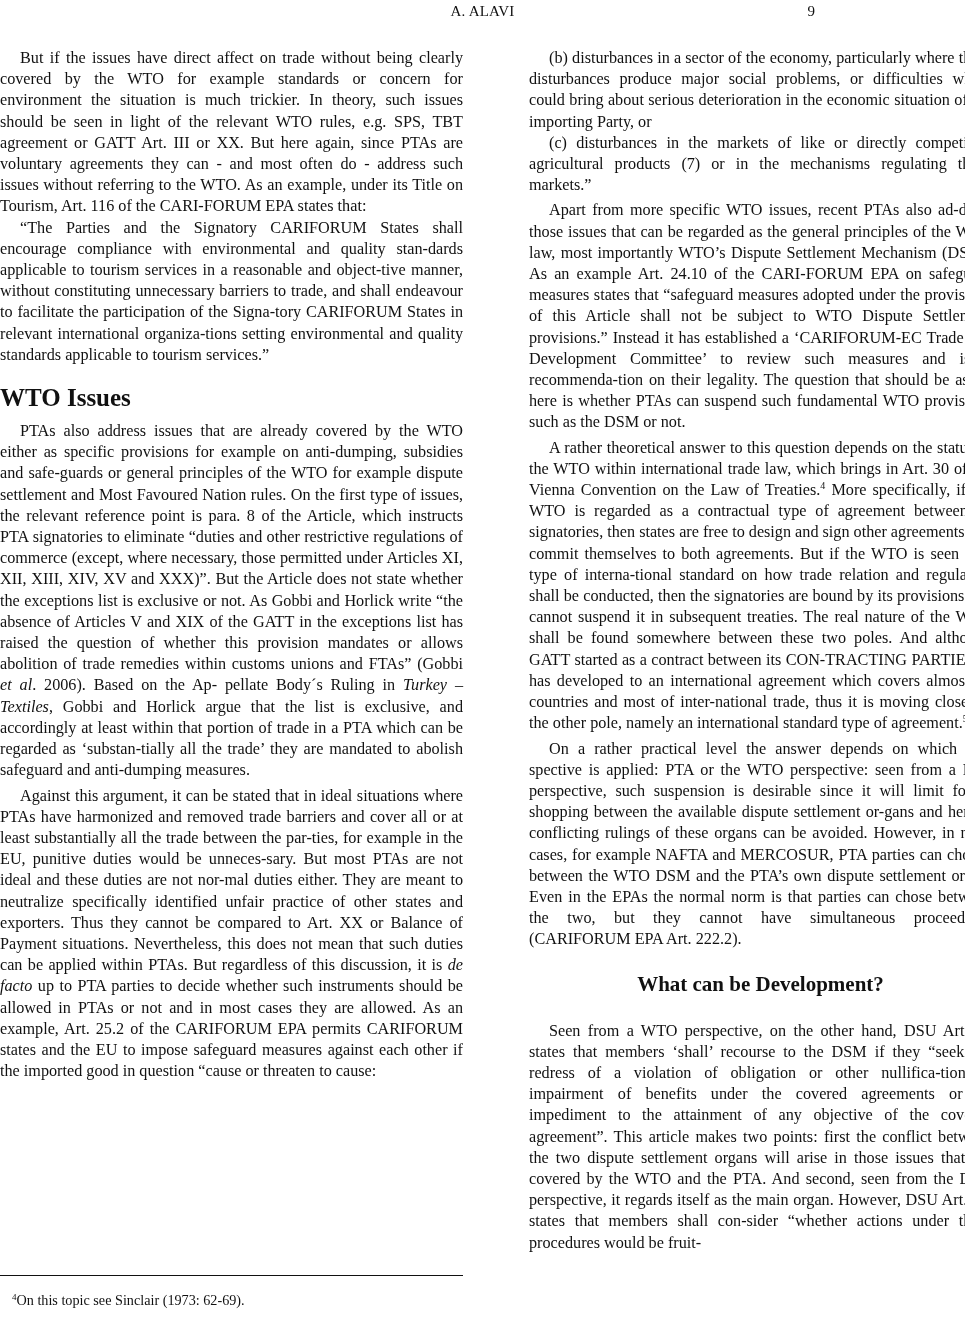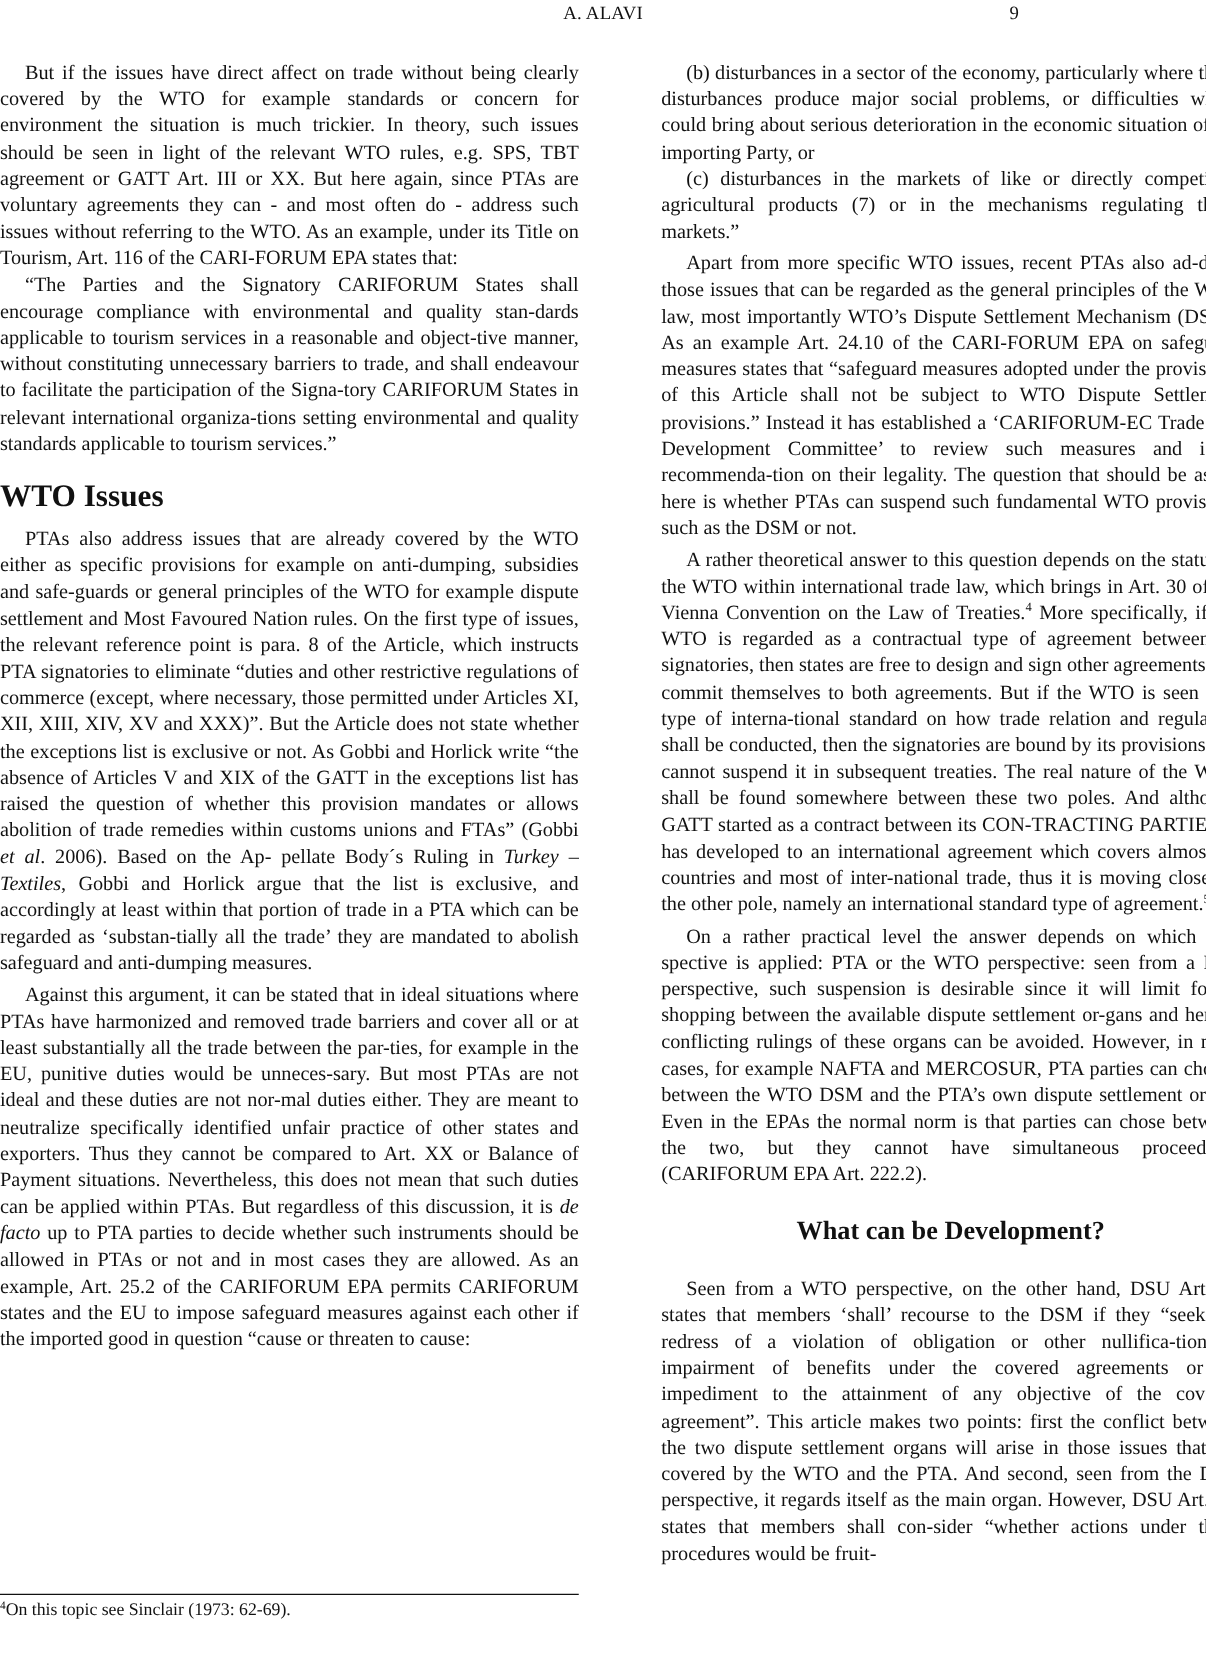--- a/index.html
+++ b/index.html
@@ -29,21 +29,21 @@
   }
   .col h2.center {
     font-size: 21px; font-weight: bold; text-align: center; margin: 21px 0 25px 0; line-height: 24px;
   }
   sup { font-size: 10px; line-height: 0; vertical-align: 6px; }
   .footnotes {
     position: absolute; left: 0; top: 1275px; width: 463px;
     border-top: 1px solid #111; padding-top: 3px;
     font-size: 14.2px; line-height: 18px; text-align: justify;
   }
-  .footnotes .fn { margin: 0; }
+  .footnotes .fn { margin: 12px; }
   .footnotes sup { font-size: 9px; vertical-align: 5px; }
 </style>
 </head>
 <body>
 
 <div class="running-head">
   <span class="author">A. ALAVI</span>
   <span class="pageno">9</span>
 </div>
 

